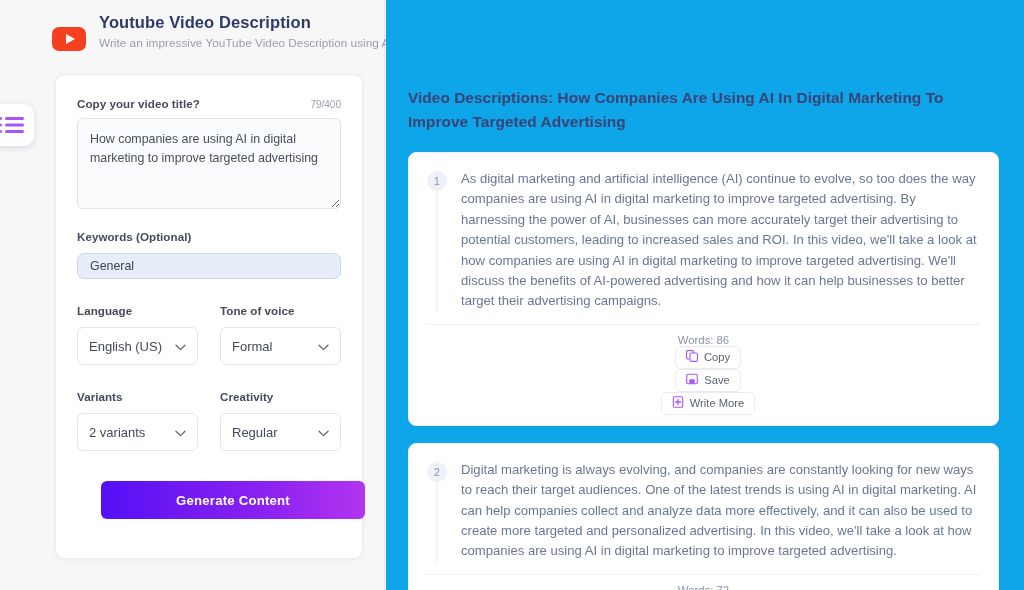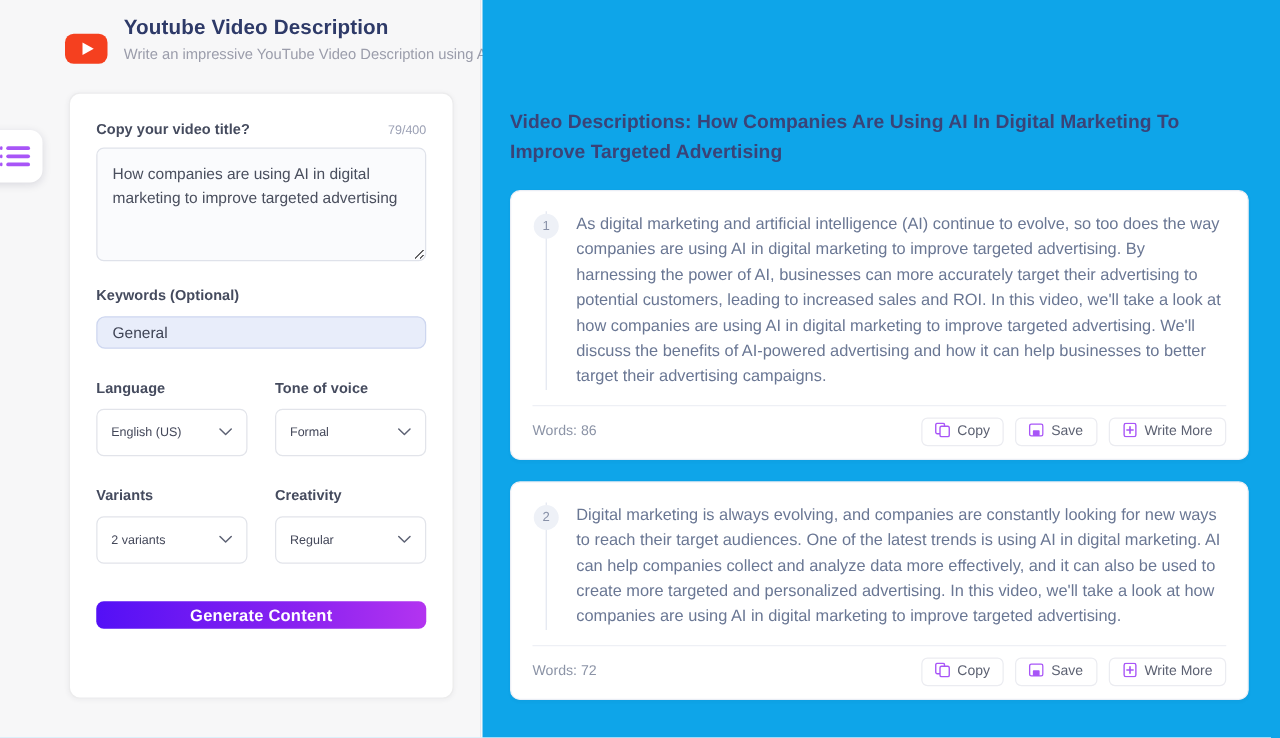--- a/index.html
+++ b/index.html
@@ -145,40 +145,41 @@
     margin-top: 8px;
   }
   .select-box {
     width: 100%;
     height: 38px;
     border: 1px solid #e2e4ea;
     border-radius: 6px;
     background: #ffffff;
     display: flex; align-items: center;
     padding: 0 11px;
-    font-size: 10px;
+    font-size: 13px;
     color: #44485a;
     cursor: pointer;
   }
   .select-box .val { flex: 1 1 auto; }
   .chev { width: 11px; height: 7px; flex: 0 0 auto; }
   .gen-btn {
     display: block;
     width: 100%;
-    height: 22px;
+    height: 38px;
     margin-top: 30px;
     border: none;
     border-radius: 6px;
     background: linear-gradient(to right, #5310f6 0%, #6b18f3 25%, #8a22f0 62%, #b334f0 100%);
     color: #ffffff;
     font-family: "Liberation Sans", sans-serif;
     font-size: 13.2px;
     font-weight: bold;
     letter-spacing: .2px;
     cursor: pointer;
+    margin-left: 24px;
   }
 
   
   .right-panel {
     position: absolute;
     left: 386px; top: 0;
     width: 638px; height: 590px;
     background: #0ea5e9;
     padding: 86px 25px 0 22px;
     overflow: hidden;
@@ -233,21 +234,21 @@
   .res-text {
     flex: 1 1 auto;
     font-size: 13.1px;
     line-height: 20.4px;
     color: #6a7794;
   }
   .res-footer {
     margin-top: 12px;
     border-top: 1px solid #eef0f5;
     padding-top: 9px;
-    display: flex; align-items: center;
+    display: flex; align-items: center; flex-direction: column;
   }
   .words {
     font-size: 11.3px;
     color: #8b93a6;
     flex: 1 1 auto;
   }
   .act-btn {
     display: inline-flex; align-items: center; gap: 6px;
     height: 23px;
     padding: 0 10px;

